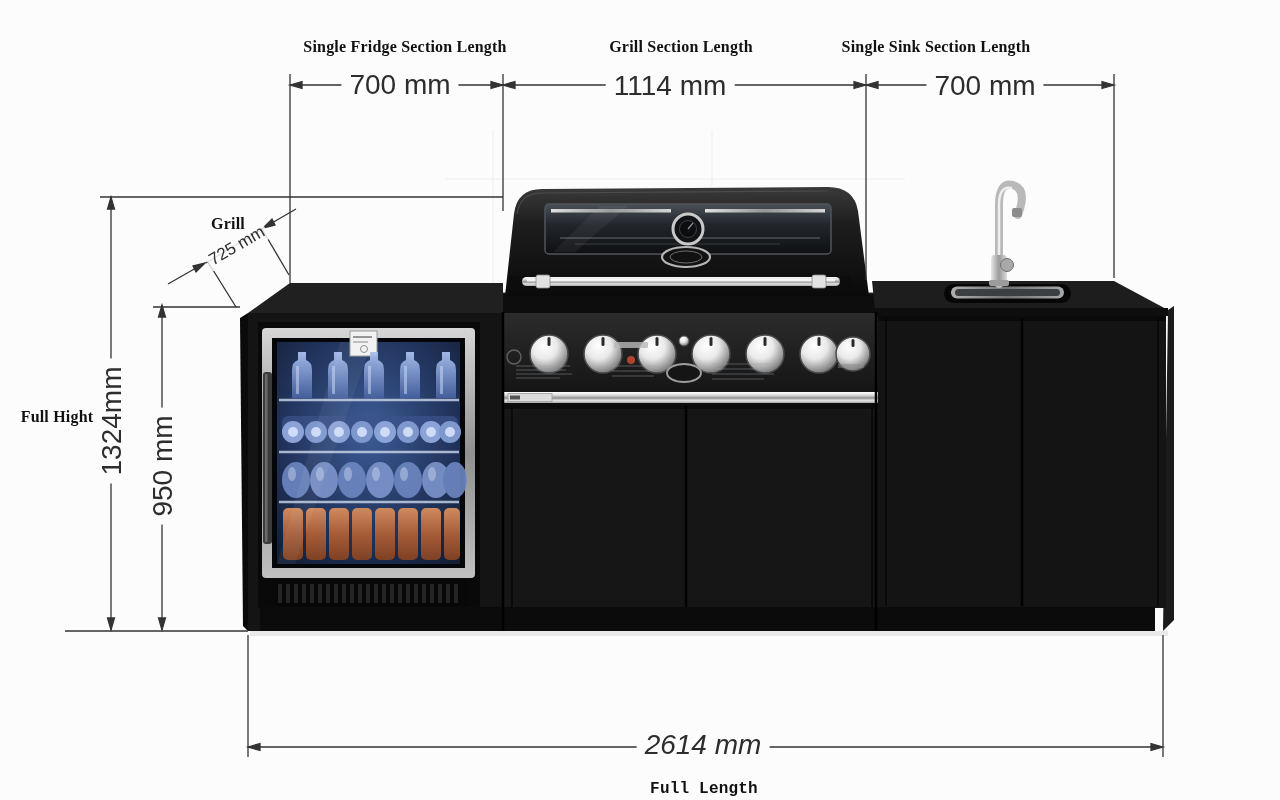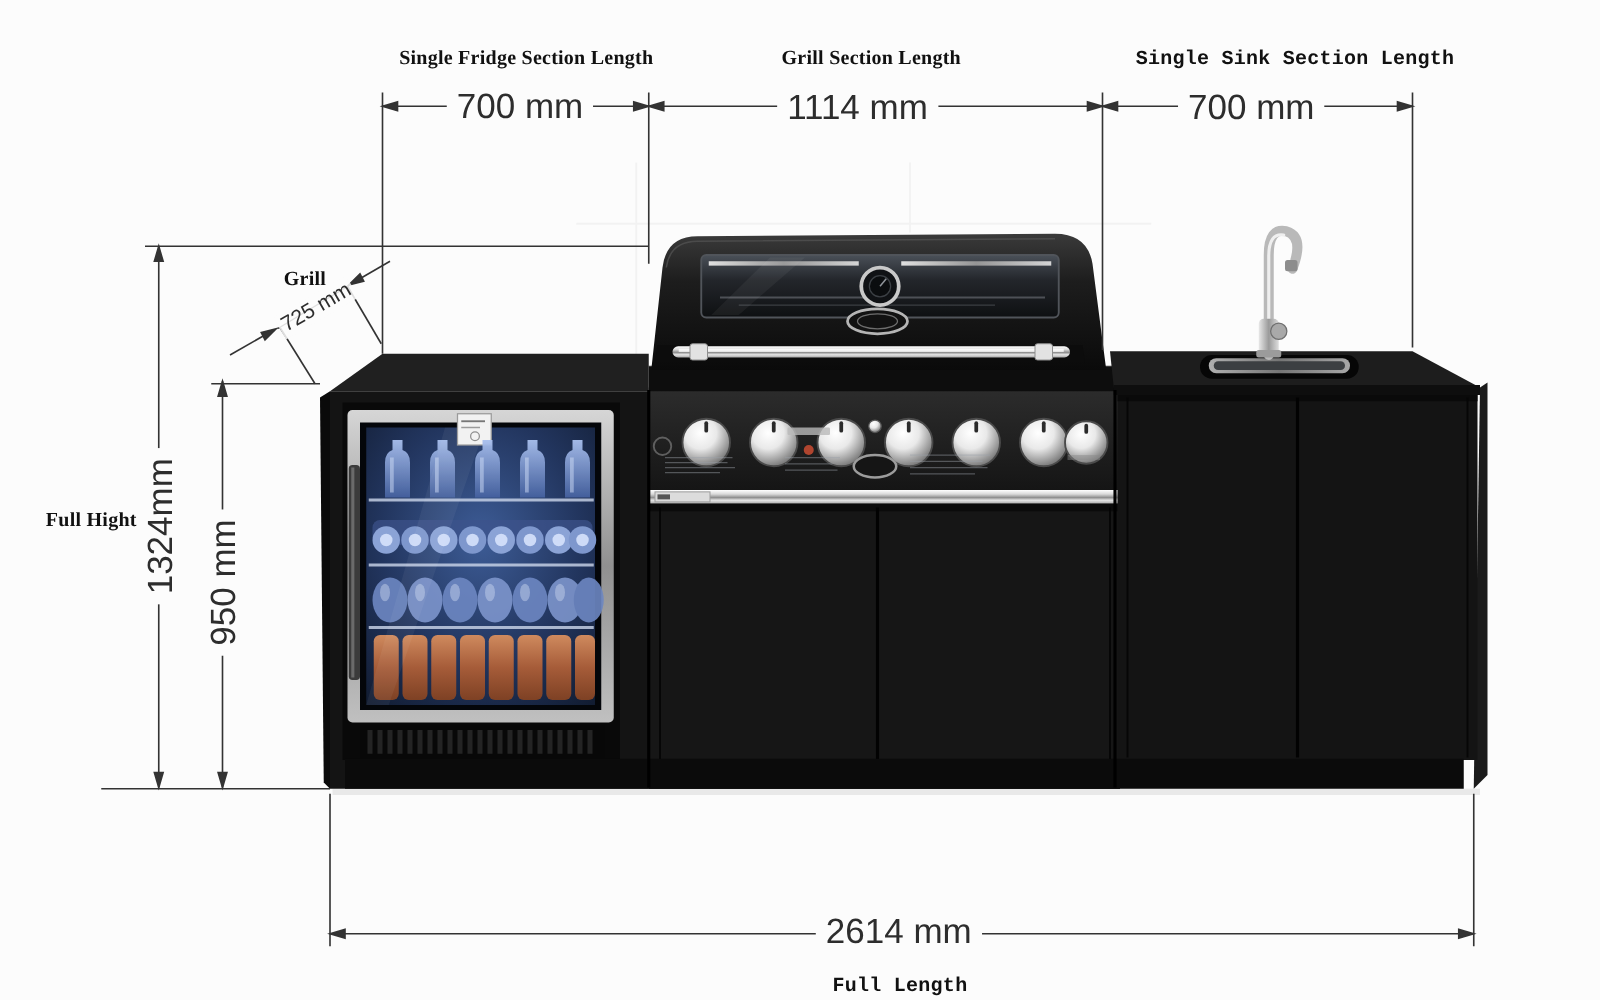--- a/index.html
+++ b/index.html
@@ -1,21 +1,21 @@
 <!DOCTYPE html>
 <html><head>
 <meta charset="utf-8">
 <style>
   html,body{margin:0;padding:0;}
   body{
     width:1280px;height:800px;position:relative;overflow:hidden;
     background:#fcfcfc;
     font-family:"Liberation Sans", sans-serif;
   }
-  .stage{position:absolute;left:0;top:0;width:1076px;height:800px;margin-left:16px;}
+  .stage{position:absolute;left:0;top:0;width:1076px;height:800px;}
   svg{position:absolute;left:0;top:0;}
   .txt{position:absolute;transform:translate(-50%,-50%);white-space:nowrap;color:#1c1c1c;}
   .lbl{
     font-family:"Liberation Serif", serif;
     font-weight:bold;font-size:16px;letter-spacing:.2px;color:#111;
   }
   .dim{
     font-size:28px;color:#2d2d2d;background:#fcfcfc;padding:0 8px;line-height:1.05;
   }
   .dim-sm{
@@ -407,29 +407,29 @@
     <line x1="248" y1="635" x2="248" y2="757"></line>
     <line x1="1163" y1="635" x2="1163" y2="757"></line>
     <line x1="248" y1="747" x2="1163" y2="747"></line>
     <polygon points="248,747 260,743.5 260,750.5"></polygon>
         <polygon points="1163,747 1151,743.5 1151,750.5"></polygon>
   </g>
 </svg>
 
 <div class="txt lbl" style="left:405px;top:47px;">Single Fridge Section Length</div>
 <div class="txt lbl" style="left:681px;top:47px;">Grill Section Length</div>
-<div class="txt lbl" style="left:1020px;top:47px;font-family:Liberation Mono, monospace;">Single Sink Section Length</div>
+<div class="txt lbl" style="left:936px;top:47px;">Single Sink Section Length</div>
 
 <div class="txt dim" style="left:400px;top:85px;">700 mm</div>
 <div class="txt dim" style="left:670px;top:86px;">1114 mm</div>
 <div class="txt dim" style="left:985px;top:86px;">700 mm</div>
 
 <div class="txt lbl" style="left:57px;top:417px;text-align:center;">Full Hight</div>
 <div class="txt dim rot90" style="left:112px;top:421px;">1324mm</div>
 <div class="txt dim rot90" style="left:163px;top:466px;">950 mm</div>
 
 <div class="txt lbl" style="left:228px;top:224px;">Grill</div>
 <div class="txt dim-sm rot-width" style="left:237px;top:246px;">725 mm</div>
 
-<div class="txt dim" style="left:703px;top:745px;">2614 mm</div>
+<div class="txt dim" style="left:703px;top:745px;font-style:italic;">2614 mm</div>
 <div class="txt lbl" style="left:704px;top:789px;font-family:Liberation Mono, monospace;">Full Length</div>
 
 </div>
 
 </body></html>

